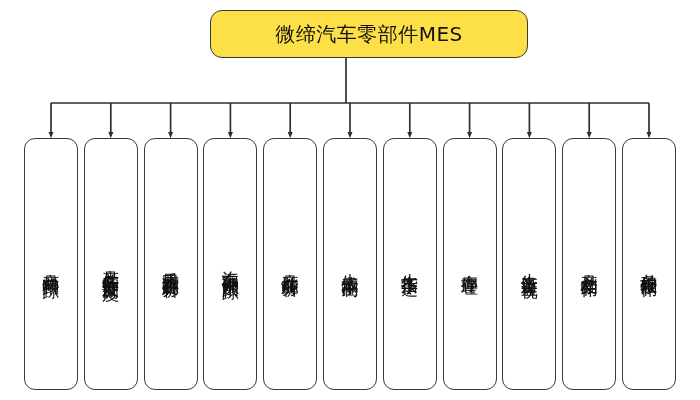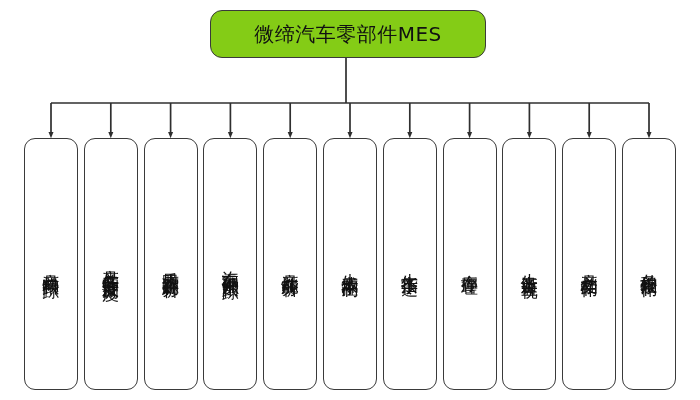--- a/index.html
+++ b/index.html
@@ -22,26 +22,26 @@
     left: 0;
     top: 0;
     width: 700px;
     height: 400px;
     pointer-events: none;
   }
   .root-node {
     position: absolute;
     left: 210px;
     top: 10px;
-    width: 276px;
+    width: 318px;
     height: 48px;
     box-sizing: border-box;
     border: 1.6px solid #3a3a3a;
     border-radius: 12px;
-    background: #84cc16;
+    background: #fde047;
     display: flex;
     align-items: center;
     justify-content: center;
   }
   .root-label {
     font-size: 20px;
     line-height: 1;
     color: #111111;
     letter-spacing: 0.5px;
     white-space: nowrap;

